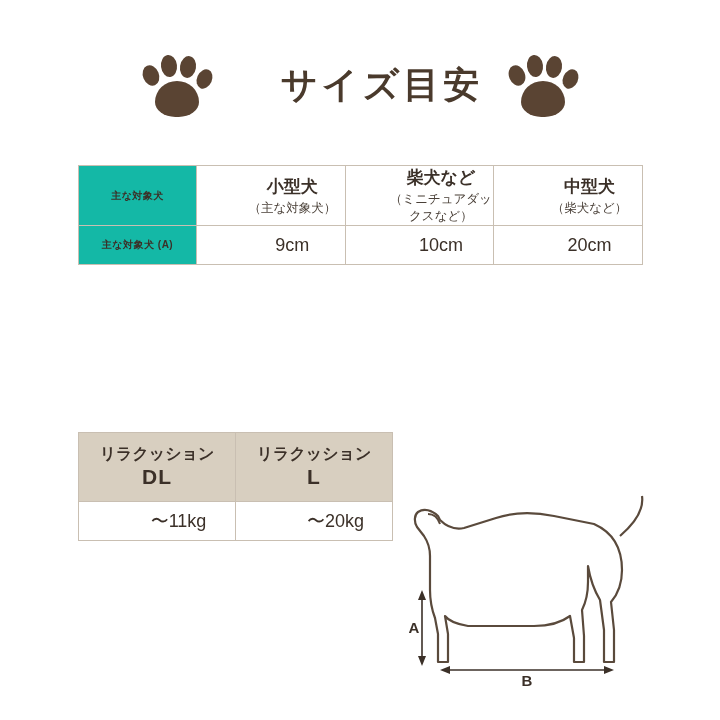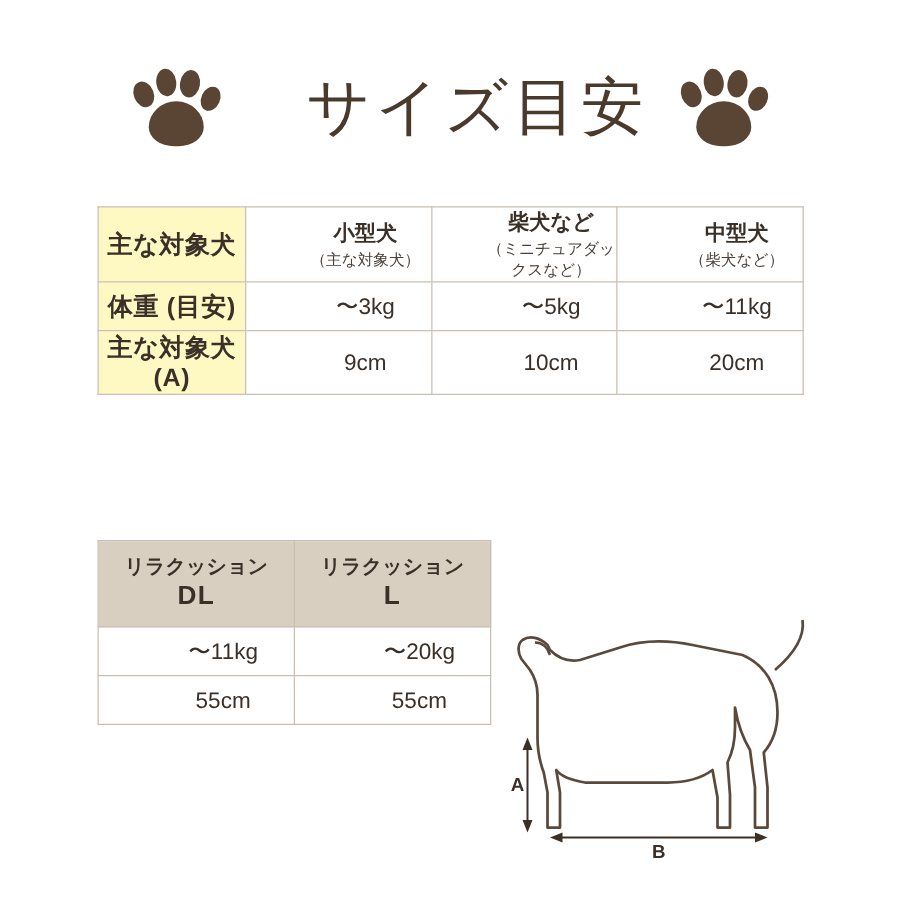--- a/index.html
+++ b/index.html
@@ -27,22 +27,22 @@
     top: 42px;
     left: 0;
     width: 720px;
     height: 86px;
     display: flex;
     align-items: center;
     justify-content: center;
     gap: 22px;
   }
   .title-text {
-    font-size: 50px;
-    font-weight: normal;
+    font-size: 36px;
+    font-weight: bold;
     letter-spacing: 4px;
     color: #4a3a2c;
     line-height: 1;
     white-space: nowrap;
     margin-left: 44px;
   }
   .paw {
     position: relative;
     width: 76px;
     height: 72px;
@@ -79,23 +79,23 @@
     padding: 0;
   }
   .hdr-cell {
     background: #d8cfc0;
     font-weight: bold;
     line-height: 1.25;
   }
   .hdr-cell .l1 { font-size: 16px; display:block; }
   .hdr-cell .l2 { font-size: 21px; display:block; letter-spacing: 1px; }
   .rowlabel {
-    background: #fef9c3;
+    background: #14b8a6;
     font-weight: bold;
-    font-size: 20px;
+    font-size: 10px;
     letter-spacing: 0.5px;
   }
   .val {
     background: #ffffff;
     font-size: 18px;
     padding-left: 43px;
   }
   .val .big { display:block; font-size: 17px; font-weight: bold; }
   .val .small { display:block; font-size: 12.5px; color: #4a4038; margin-top: 2px;}
 
@@ -172,26 +172,20 @@
         <td class="val">
           <span class="big">柴犬など</span>
           <span class="small">（ミニチュアダックスなど）</span>
         </td>
         <td class="val">
           <span class="big">中型犬</span>
           <span class="small">（柴犬など）</span>
         </td>
       </tr>
 
-      <tr class="r-std">
-        <td class="rowlabel">体重 (目安)</td>
-        <td class="val">〜3kg</td>
-        <td class="val">〜5kg</td>
-        <td class="val">〜11kg</td>
-      </tr>
 
       <tr class="r-std">
         <td class="rowlabel">主な対象犬 (A)</td>
         <td class="val">9cm</td>
         <td class="val">10cm</td>
         <td class="val">20cm</td>
       </tr>
 
     </tbody>
   </table>
@@ -213,24 +207,20 @@
         </td>
       </tr>
 
 
       <tr class="r-std">
         <td class="val">〜11kg</td>
         <td class="val">〜20kg</td>
       </tr>
 
 
-      <tr class="r-std">
-        <td class="val">55cm</td>
-        <td class="val">55cm</td>
-      </tr>
     </tbody>
   </table>
 
   <div class="dog-area">
     <svg class="dog-svg" width="290" height="220" viewBox="0 0 290 220">
 
       <path d="M34,46 C28,40 20,38 14,42 C10,45 10,52 13,57 L20,66
                C24,72 26,78 26,86 L26,120
                C26,130 28,140 31,148 L34,164
                L34,192 L44,192 L44,164 L41,146

